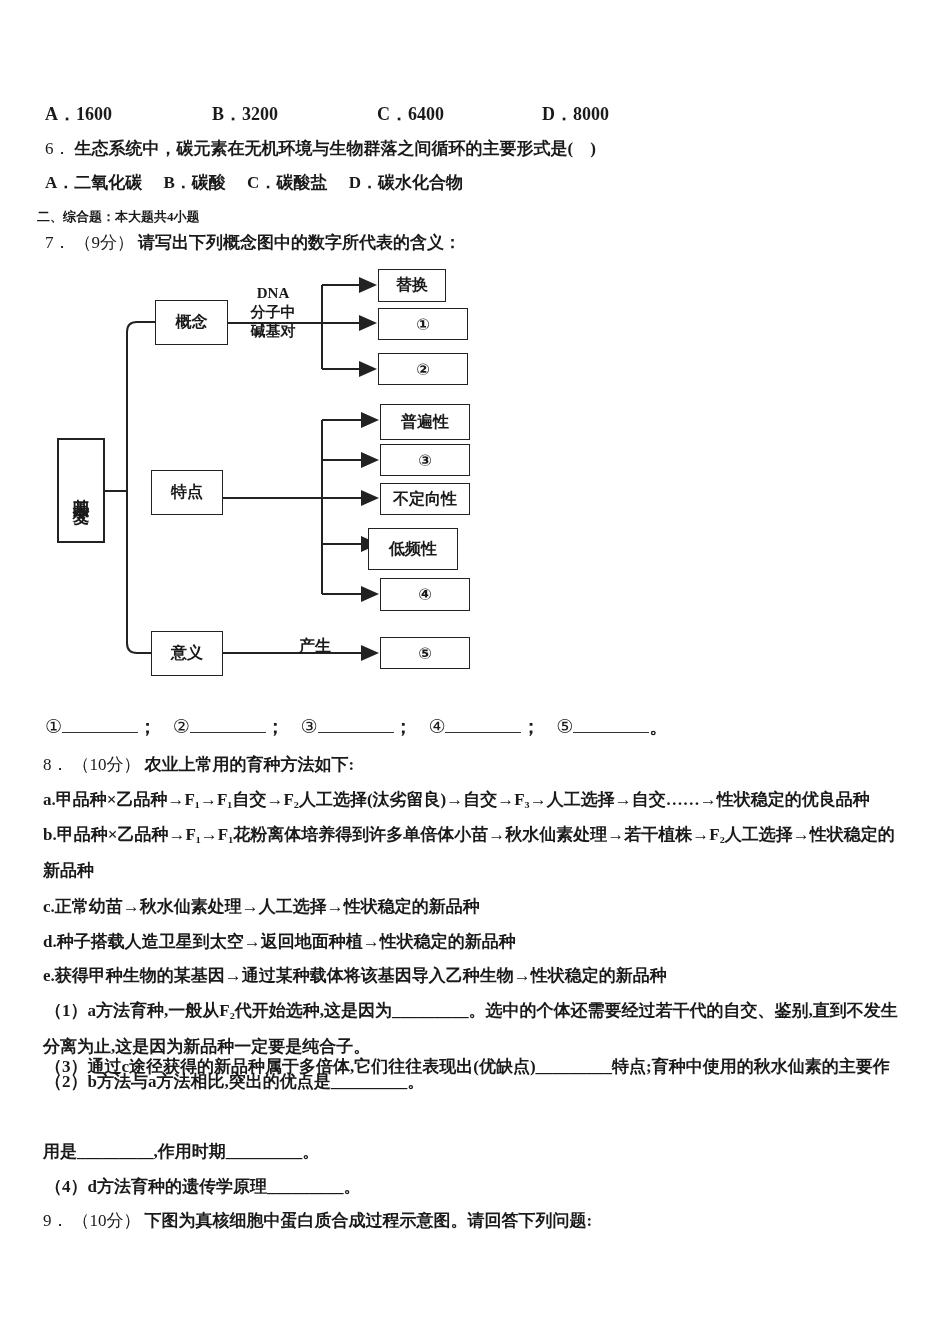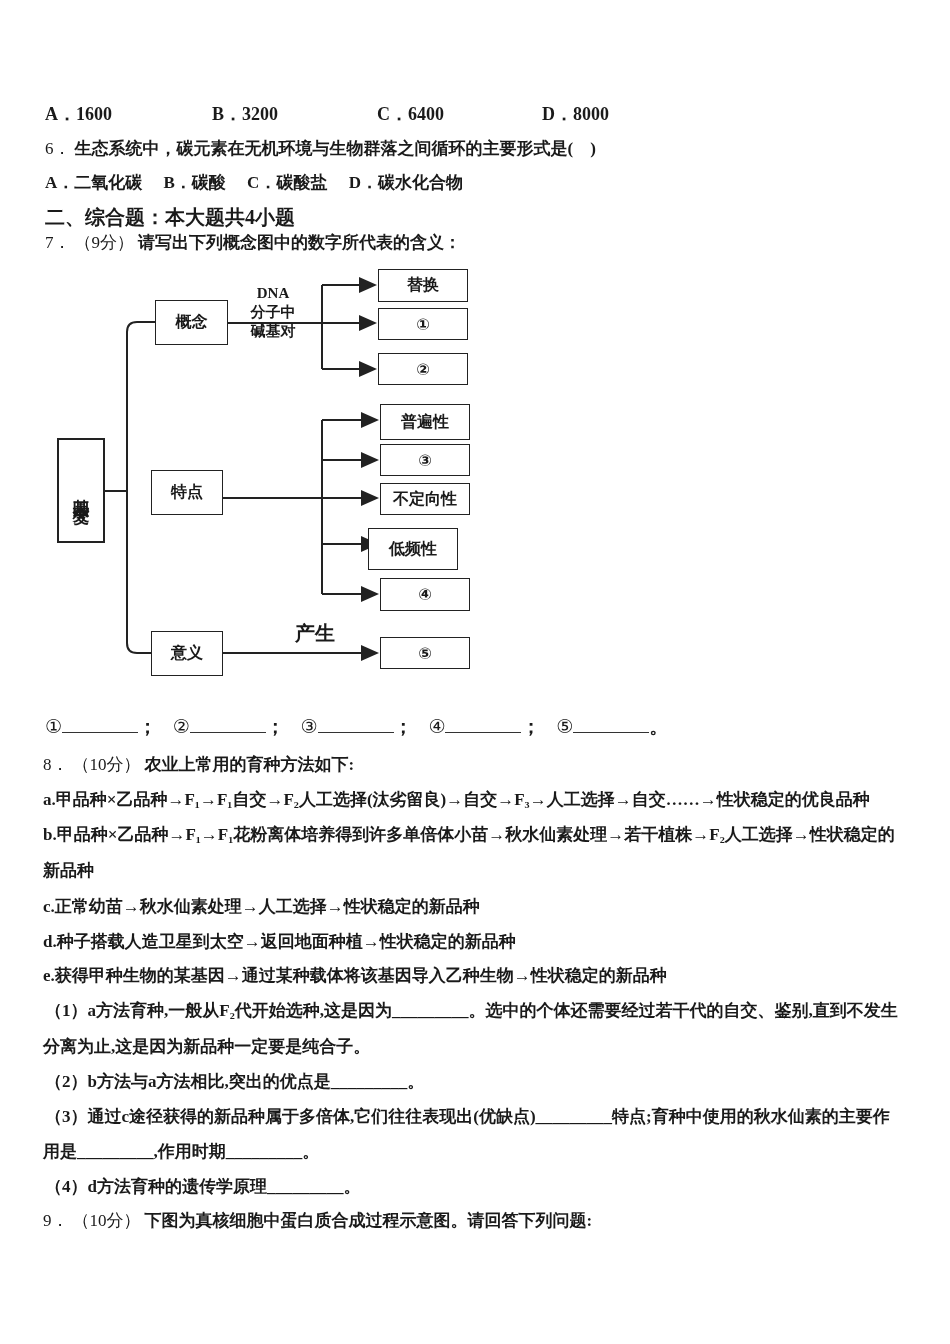--- a/index.html
+++ b/index.html
@@ -66,21 +66,21 @@
   <span class="opt" style="left:45px;top:102px">A．1600</span>
   <span class="opt" style="left:212px;top:102px">B．3200</span>
   <span class="opt" style="left:377px;top:102px">C．6400</span>
   <span class="opt" style="left:542px;top:102px">D．8000</span>
 
   <div class="tline" style="left:45px;top:138px">
     <span class="qnum">6．</span><span class="bold">生态系统中，碳元素在无机环境与生物群落之间循环的主要形式是(　)</span>
   </div>
   <div class="tline bold" style="left:45px;top:172px">A．二氧化碳　 B．碳酸　 C．碳酸盐　 D．碳水化合物</div>
 
-  <div class="tline bold" style="left:45px;top:206px;font-size:20px">二、综合题：本大题共4小题</div>
+  <div class="tline bold" style="left:37px;top:206px;font-size:13px">二、综合题：本大题共4小题</div>
 
   <div class="tline" style="left:45px;top:232px">
     <span class="qnum">7．</span><span class="qnum">（9分）</span><span class="bold">请写出下列概念图中的数字所代表的含义：</span>
   </div>
 
   <div class="diagram" style="left:40px;top:258px">
     <svg width="460" height="432" viewBox="0 0 460 432">
       <defs>
         <marker id="arr" markerWidth="10" markerHeight="8" refX="7" refY="4" orient="auto">
           <path d="M0,0 L9,4 L0,8 Z" fill="#222"></path>
@@ -108,38 +108,38 @@
     </svg>
 
     <div class="dbox" style="left:17px;top:180px;width:48px;height:105px;border-width:2px">
       <span class="vtext">基因突变</span>
     </div>
 
     <div class="dbox" style="left:115px;top:42px;width:73px;height:45px">概念</div>
     <div class="dbox" style="left:111px;top:212px;width:72px;height:45px">特点</div>
     <div class="dbox" style="left:111px;top:373px;width:72px;height:45px">意义</div>
 
-    <div class="dbox" style="left:338px;top:11px;width:90px;height:33px">替换</div>
+    <div class="dbox" style="left:338px;top:11px;width:68px;height:33px">替换</div>
     <div class="dbox" style="left:338px;top:50px;width:90px;height:32px">①</div>
     <div class="dbox" style="left:338px;top:95px;width:90px;height:32px">②</div>
 
     <div class="dbox" style="left:340px;top:146px;width:90px;height:36px">普遍性</div>
     <div class="dbox" style="left:340px;top:186px;width:90px;height:32px">③</div>
     <div class="dbox" style="left:340px;top:225px;width:90px;height:32px">不定向性</div>
     <div class="dbox" style="left:328px;top:270px;width:90px;height:42px">低频性</div>
     <div class="dbox" style="left:340px;top:320px;width:90px;height:33px">④</div>
 
     <div class="dbox" style="left:340px;top:379px;width:90px;height:32px">⑤</div>
 
     <div class="edge-label" style="left:193px;top:26px;width:80px">
       <div>DNA</div>
       <div>分子中</div>
       <div>碱基对</div>
     </div>
-    <div class="edge-label" style="left:235px;top:366px;width:80px;font-size:20px">产生</div>
+    <div class="edge-label" style="left:235px;top:378px;width:80px;font-size:16px">产生</div>
   </div>
 
   <div class="blank-row" style="left:45px;top:714px">
     <span class="blank-group"><span class="circ">①</span><span class="blank"></span><span class="sep">；</span></span>
     <span class="blank-group"><span class="circ">②</span><span class="blank"></span><span class="sep">；</span></span>
     <span class="blank-group"><span class="circ">③</span><span class="blank"></span><span class="sep">；</span></span>
     <span class="blank-group"><span class="circ">④</span><span class="blank"></span><span class="sep">；</span></span>
     <span class="blank-group"><span class="circ">⑤</span><span class="blank"></span><span class="sep">。</span></span>
   </div>
 
@@ -148,21 +148,21 @@
   </div>
   <div class="tline bold" style="left:43px;top:789px">a.甲品种×乙品种→F₁→F₁自交→F₂人工选择(汰劣留良)→自交→F₃→人工选择→自交……→性状稳定的优良品种</div>
   <div class="tline bold" style="left:43px;top:824px">b.甲品种×乙品种→F₁→F₁花粉离体培养得到许多单倍体小苗→秋水仙素处理→若干植株→F₂人工选择→性状稳定的</div>
   <div class="tline bold" style="left:43px;top:860px">新品种</div>
   <div class="tline bold" style="left:43px;top:896px">c.正常幼苗→秋水仙素处理→人工选择→性状稳定的新品种</div>
   <div class="tline bold" style="left:43px;top:931px">d.种子搭载人造卫星到太空→返回地面种植→性状稳定的新品种</div>
   <div class="tline bold" style="left:43px;top:965px">e.获得甲种生物的某基因→通过某种载体将该基因导入乙种生物→性状稳定的新品种</div>
   <div class="tline bold" style="left:45px;top:1000px">（1）a方法育种,一般从F₂代开始选种,这是因为_________。选中的个体还需要经过若干代的自交、鉴别,直到不发生</div>
   <div class="tline bold" style="left:43px;top:1036px">分离为止,这是因为新品种一定要是纯合子。</div>
   <div class="tline bold" style="left:45px;top:1071px">（2）b方法与a方法相比,突出的优点是_________。</div>
-  <div class="tline bold" style="left:45px;top:1106px">（3）通过c途径获得的新品种属于多倍体,它们往往表现出(优缺点)_________特点;育种中使用的秋水仙素的主要作</div>
+  <div class="tline bold" style="left:45px;top:1056px">（3）通过c途径获得的新品种属于多倍体,它们往往表现出(优缺点)_________特点;育种中使用的秋水仙素的主要作</div>
   <div class="tline bold" style="left:43px;top:1141px">用是_________,作用时期_________。</div>
   <div class="tline bold" style="left:45px;top:1176px">（4）d方法育种的遗传学原理_________。</div>
 
   <div class="tline" style="left:43px;top:1210px">
     <span class="qnum">9．</span><span class="qnum">（10分）</span><span class="bold">下图为真核细胞中蛋白质合成过程示意图。请回答下列问题:</span>
   </div>
 
 </div>
 
 </body></html>

